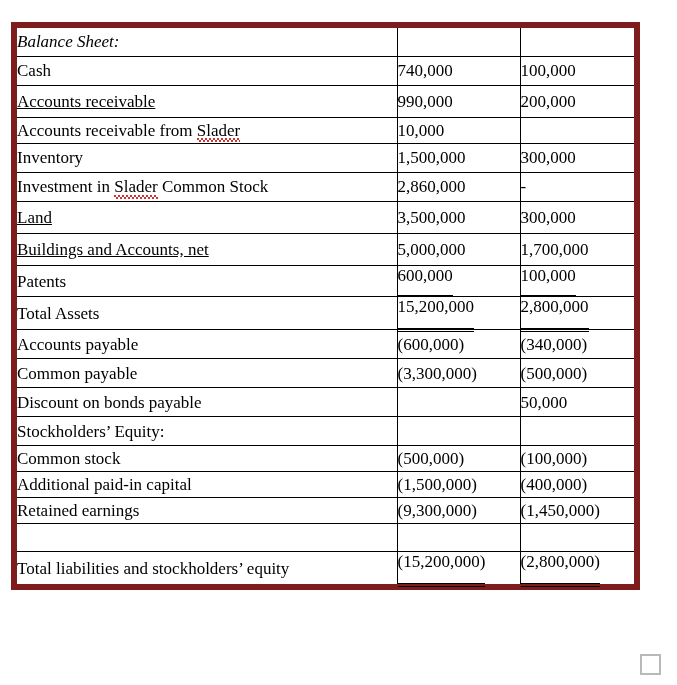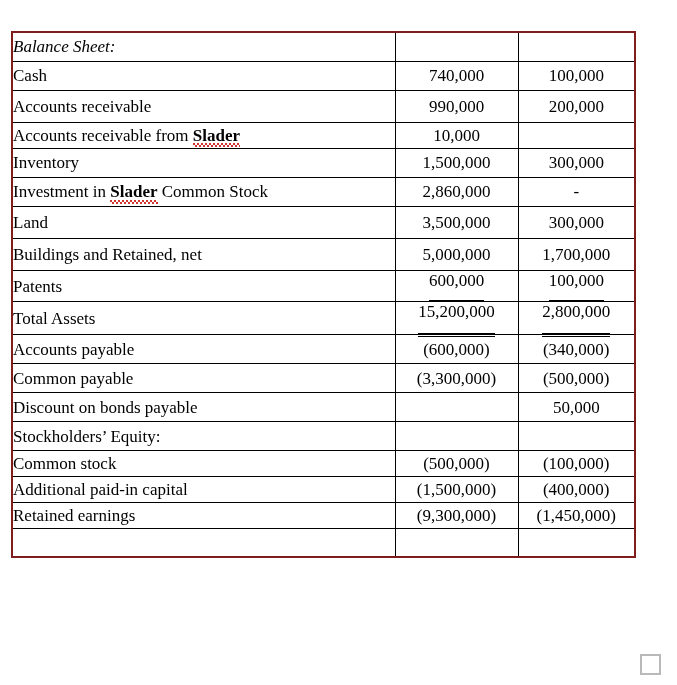--- a/index.html
+++ b/index.html
@@ -20,22 +20,21 @@
     position: absolute;
     left: 11px;
     top: 22px;
     width: 623px;
   }
 
   table.bs {
     border-collapse: collapse;
     table-layout: fixed;
     width: 623px;
-    border: 2px solid #7f1d1d;
-    margin-top: 9px;
+    border: 6px solid #7f1d1d;
   }
 
   table.bs col.c-label { width: 383px; }
   table.bs col.c-v1    { width: 123px; }
   table.bs col.c-v2    { width: 117px; }
 
   table.bs td {
     border: 1px solid #000;
     padding: 0;
     vertical-align: middle;
@@ -44,28 +43,28 @@
     height: 25px;
   }
 
   td.label {
     text-align: left;
     padding-left: 9px;
     padding-right: 4px;
     white-space: nowrap;
   }
   td.val {
-    text-align: center;
+    text-align: left;
     padding-right: 7px;
     padding-left: 4px;
     white-space: nowrap;
   }
 
   
-  tr.tall td { height: 31px; }
+  tr.tall td { height: 31px; text-decoration: underline; }
   tr.mid td  { height: 28px; }
   tr.short td { height: 25px; }
   tr.spacer td { height: 27px; }
 
   .italic { font-style: italic; }
 
   
   .num { display: inline-block; }
   .rule-single { border-bottom: 1px solid #000; padding-bottom: 10px; }
   .rule-double {
@@ -79,21 +78,20 @@
     left: 0;
     right: 0;
     bottom: -4px;
     border-bottom: 1px solid #000;
   }
 
   
   .spell {
     position: relative;
     display: inline-block;
-    font-weight: bold;
   }
   .spell::after {
     content: "";
     position: absolute;
     left: 0;
     right: 0;
     bottom: -2px;
     height: 4px;
     background-image:
       linear-gradient(45deg, transparent 45%, #d1342f 45%, #d1342f 55%, transparent 55%),
@@ -154,21 +152,21 @@
           <td class="label">Investment in <span class="spell">Slader</span> Common Stock</td>
           <td class="val"><span class="num">2,860,000</span></td>
           <td class="val"><span class="num">-</span></td>
         </tr>
         <tr class="tall">
           <td class="label">Land</td>
           <td class="val"><span class="num">3,500,000</span></td>
           <td class="val"><span class="num">300,000</span></td>
         </tr>
         <tr class="tall">
-          <td class="label">Buildings and Retained, net</td>
+          <td class="label">Buildings and Accounts, net</td>
           <td class="val"><span class="num">5,000,000</span></td>
           <td class="val"><span class="num">1,700,000</span></td>
         </tr>
         <tr class="mid">
           <td class="label">Patents</td>
           <td class="val"><span class="num rule-single">600,000</span></td>
           <td class="val"><span class="num rule-single">100,000</span></td>
         </tr>
         <tr class="short">
           <td class="label">Total Assets</td>
@@ -208,17 +206,22 @@
         <tr class="short">
           <td class="label">Retained earnings</td>
           <td class="val"><span class="num">(9,300,000)</span></td>
           <td class="val"><span class="num">(1,450,000)</span></td>
         </tr>
         <tr class="spacer">
           <td class="label"></td>
           <td class="val"></td>
           <td class="val"></td>
         </tr>
+        <tr class="mid">
+          <td class="label">Total liabilities and stockholders’ equity</td>
+          <td class="val"><span class="num rule-double">(15,200,000)</span></td>
+          <td class="val"><span class="num rule-double">(2,800,000)</span></td>
+        </tr>
       </tbody>
   </table>
 </div>
 
 <div id="handle"></div>
 
 </body></html>

